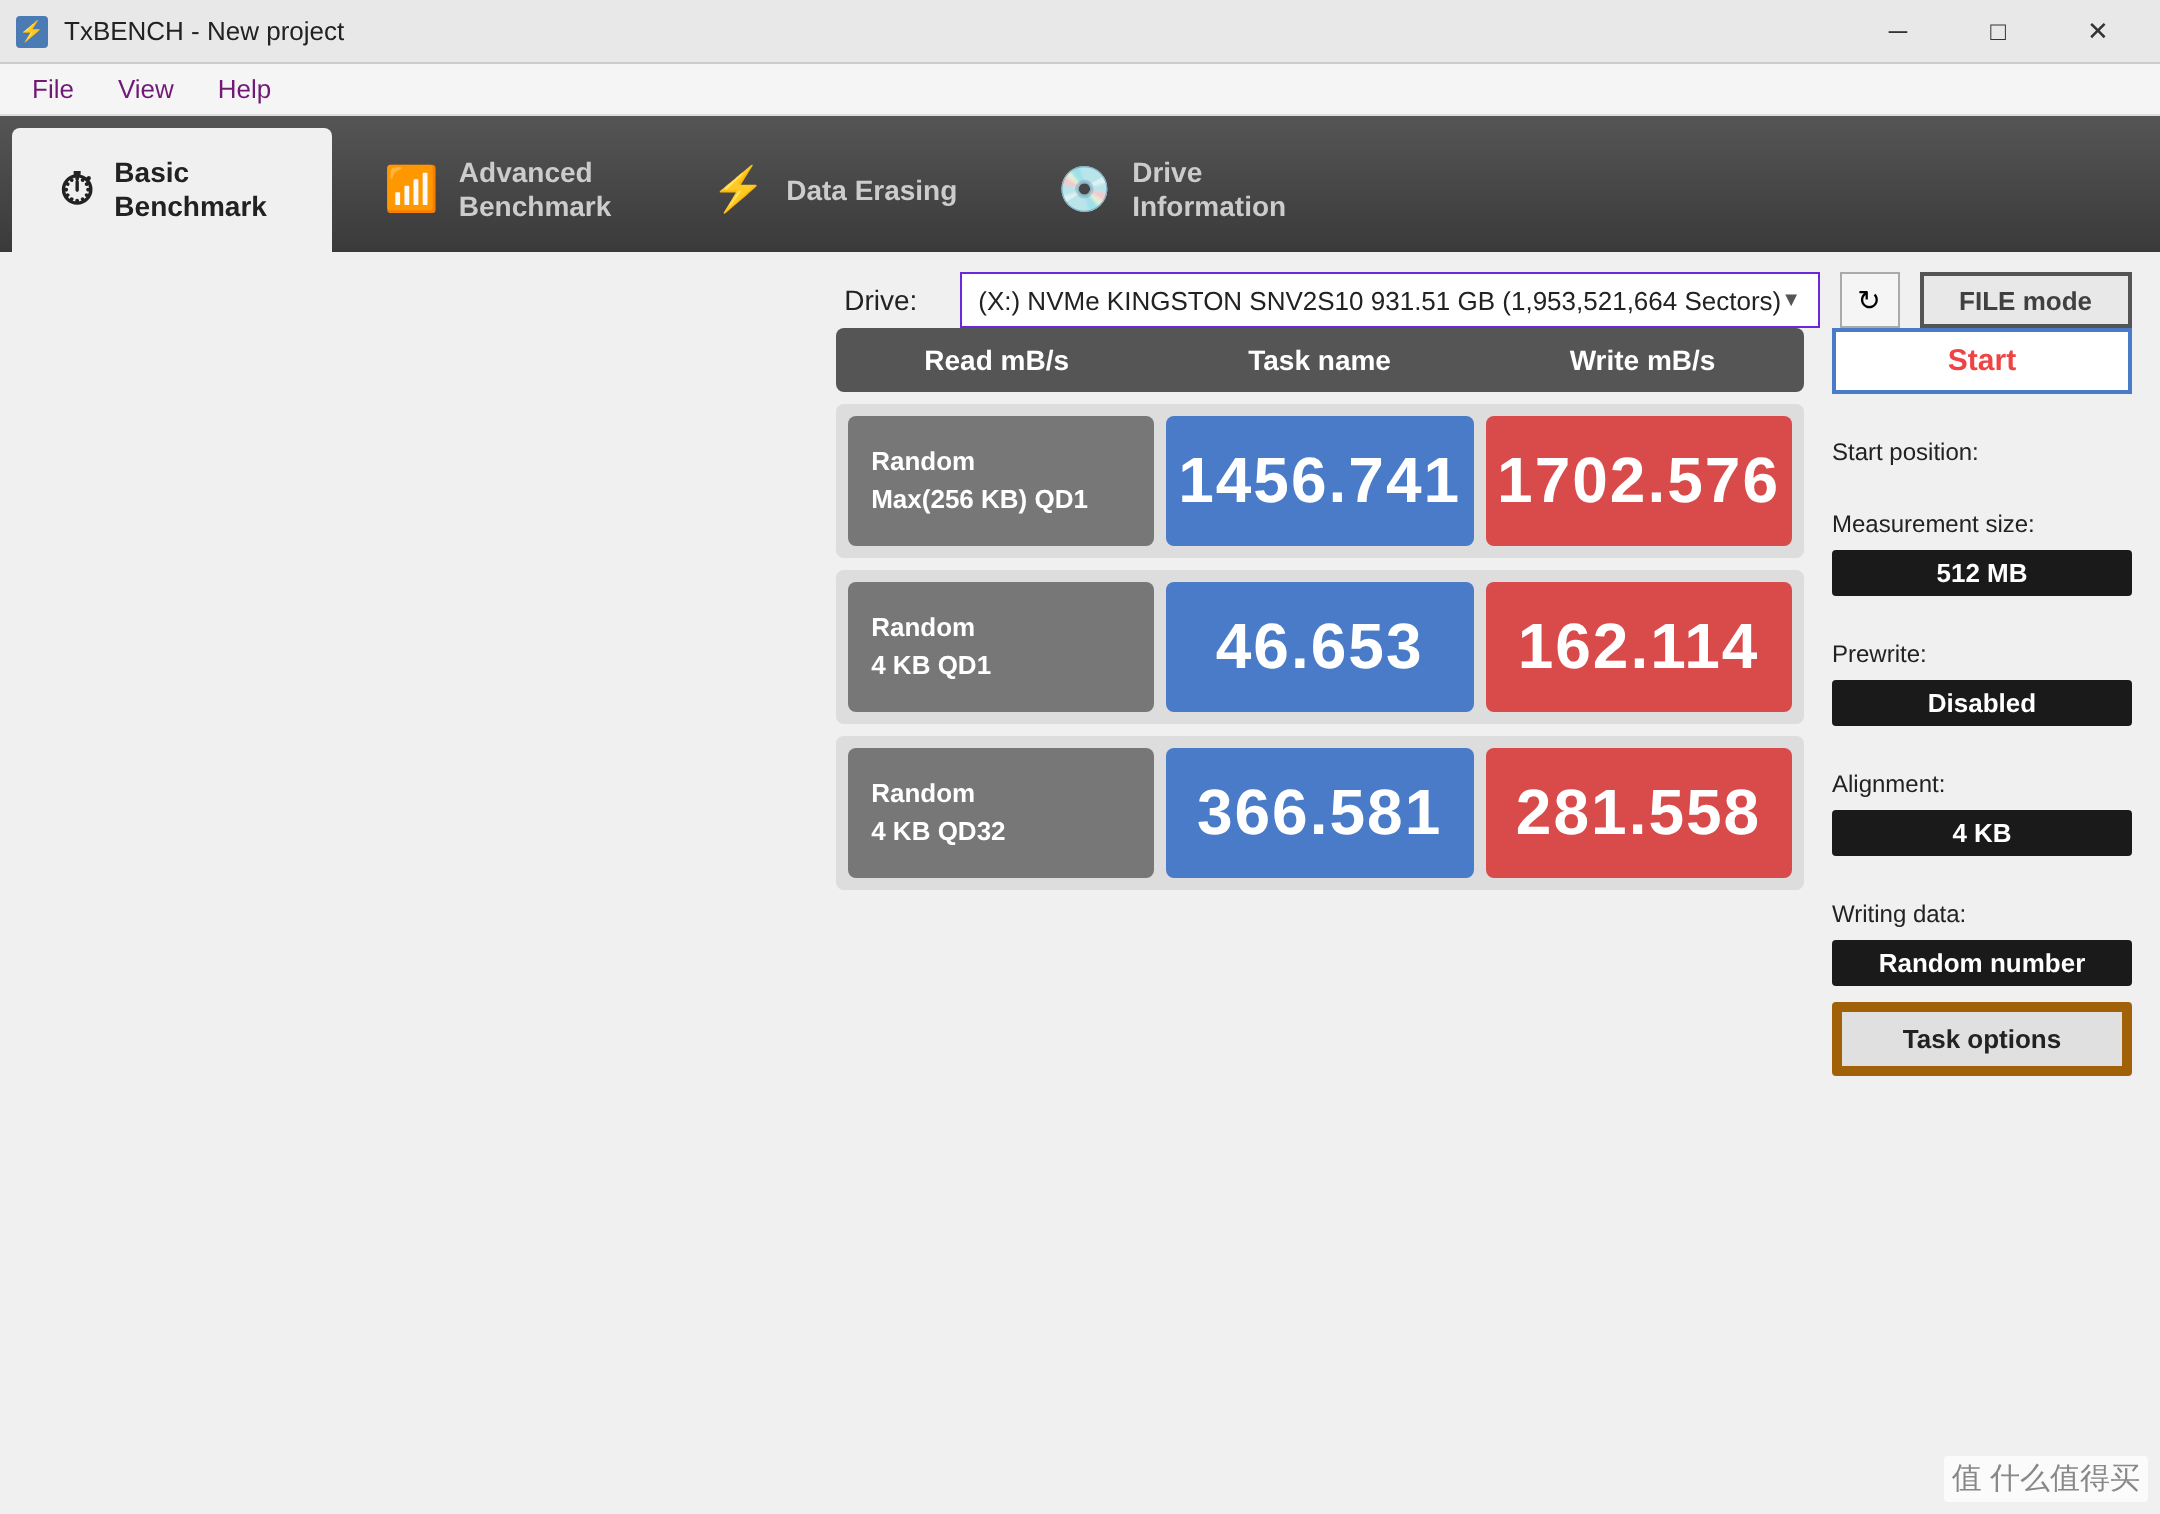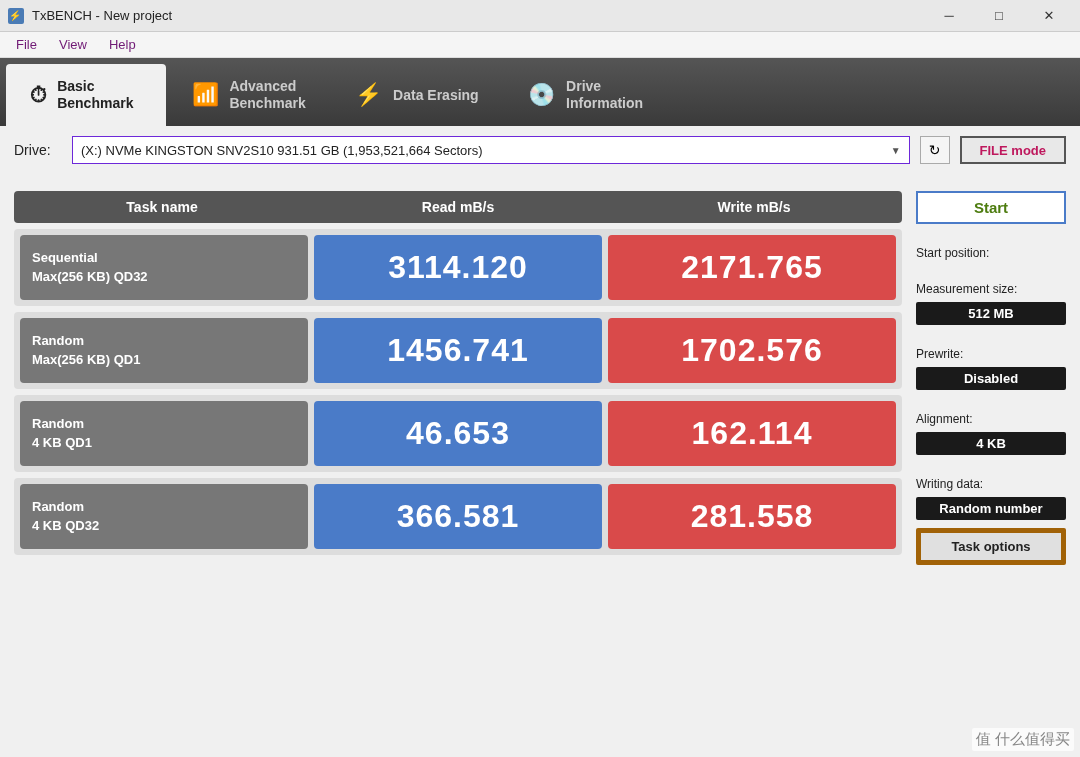--- a/index.html
+++ b/index.html
@@ -106,22 +106,23 @@
       flex-shrink: 0;
     }
     .tab-label { line-height: 1.2; }
 
     
     .main-content {
       background: #f0f0f0;
       display: flex;
       flex-direction: column;
       padding: 10px 14px;
-      gap: 27px;
+      gap: 0;
       height: calc(757px - 32px - 26px - 68px);
+      align-items: flex-end;
     }
 
     
     .drive-row {
       display: flex;
       align-items: center;
       gap: 10px;
     }
     .drive-label {
       font-size: 14px;
@@ -158,21 +159,21 @@
       font-size: 14px;
     }
     .file-mode-btn {
       padding: 4px 18px;
       height: 28px;
       border: 2px solid #555;
       background: #e8e8e8;
       font-size: 13px;
       font-weight: 700;
       cursor: pointer;
-      color: #be185d;
+      color: #404040;
     }
 
     
     .benchmark-area {
       display: flex;
       gap: 14px;
       flex: 1;
     }
     .benchmark-table {
       flex: 1;
@@ -239,21 +240,21 @@
       flex-direction: column;
       gap: 6px;
     }
     .start-btn {
       padding: 6px 10px;
       border: 2px solid #4a7bc8;
       background: white;
       font-size: 15px;
       font-weight: 700;
       cursor: pointer;
-      color: #4d7c0f;
+      color: #ef4444;
       text-align: center;
     }
     .panel-label {
       font-size: 12px;
       color: #222;
       margin-top: 16px;
     }
     .panel-value {
       background: #1a1a1a;
       color: white;
@@ -342,31 +343,25 @@
       <span>↻</span>
     </button>
     <button class="file-mode-btn">FILE mode</button>
   </div>
 
   <div class="benchmark-area">
 
     <div class="benchmark-table">
 
       <div class="table-header">
+        <div class="th">Read mB/s</div>
         <div class="th">Task name</div>
-        <div class="th">Read mB/s</div>
         <div class="th">Write mB/s</div>
       </div>
 
-      <div class="table-row">
-        <div class="task-name-cell" style="white-space:pre-line;">Sequential
-Max(256 KB) QD32</div>
-        <div class="read-cell">3114.120</div>
-        <div class="write-cell">2171.765</div>
-      </div>
 
       <div class="table-row">
         <div class="task-name-cell" style="white-space:pre-line;">Random
 Max(256 KB) QD1</div>
         <div class="read-cell">1456.741</div>
         <div class="write-cell">1702.576</div>
       </div>
 
       <div class="table-row">
         <div class="task-name-cell" style="white-space:pre-line;">Random

